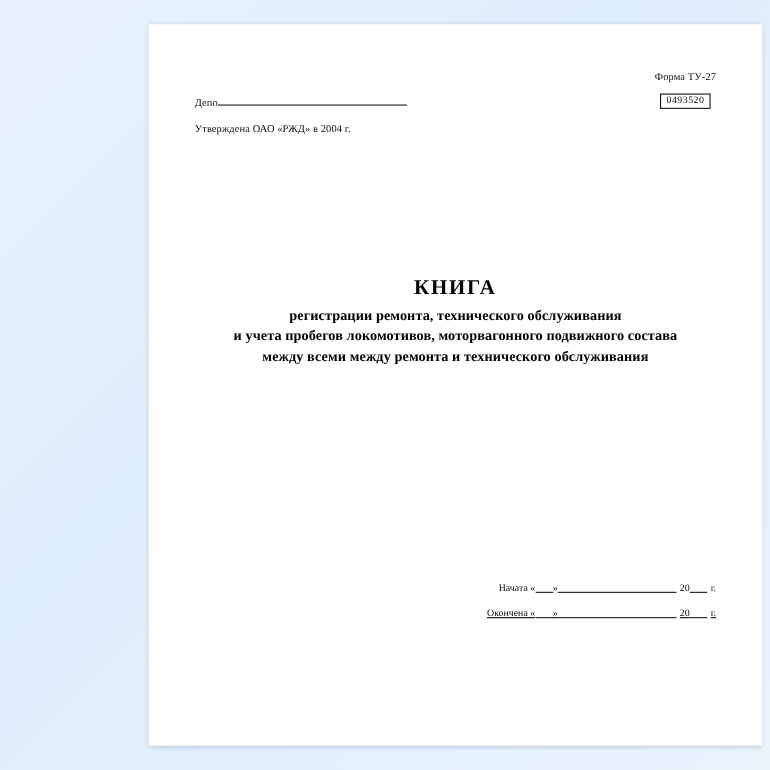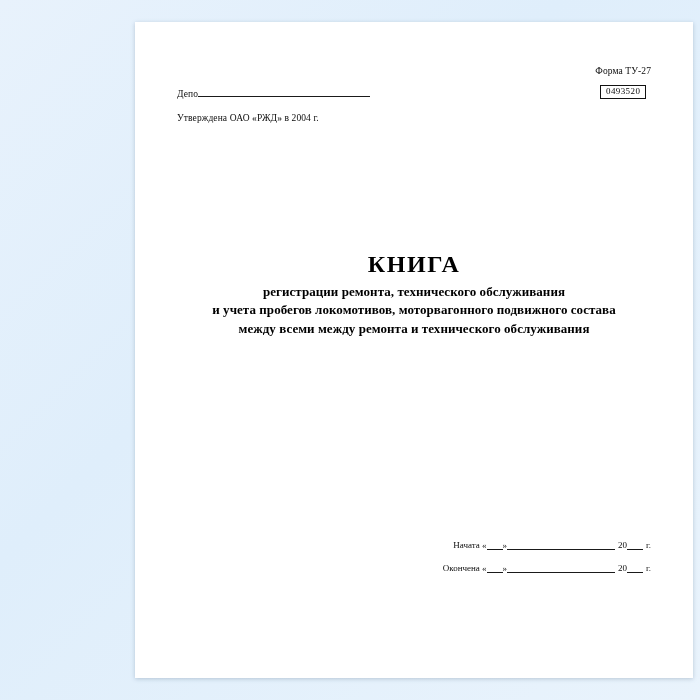--- a/index.html
+++ b/index.html
@@ -86,21 +86,21 @@
     letter-spacing: 0.1px;
   }
 
   
   .title-block {
     margin-top: 128px;
     text-align: center;
     color: #000;
   }
   .title-main {
-    font-size: 24px;
+    font-size: 19px;
     font-weight: bold;
     letter-spacing: 1.6px;
     margin-bottom: 5px;
   }
   .title-sub {
     font-size: 13px;
     font-weight: bold;
     line-height: 1.42;
     letter-spacing: 0.05px;
   }
@@ -114,21 +114,21 @@
     font-size: 9px;
     color: #0d0d0d;
   }
   .footer-row {
     display: flex;
     justify-content: flex-end;
     align-items: flex-end;
     white-space: nowrap;
     margin-bottom: 13px;
   }
-  .footer-row:last-child { margin-bottom: 1px; }
+  .footer-row:last-child { margin-bottom: 12px; text-decoration: underline; }
   .fline {
     display: inline-block;
     border-bottom: 1px solid #1a1a1a;
     height: 8px;
   }
   .fline-sm { width: 16px; }
   .fline-lg { width: 108px; }
   .fgap { display: inline-block; width: 3px; }
 </style>
 </head>

